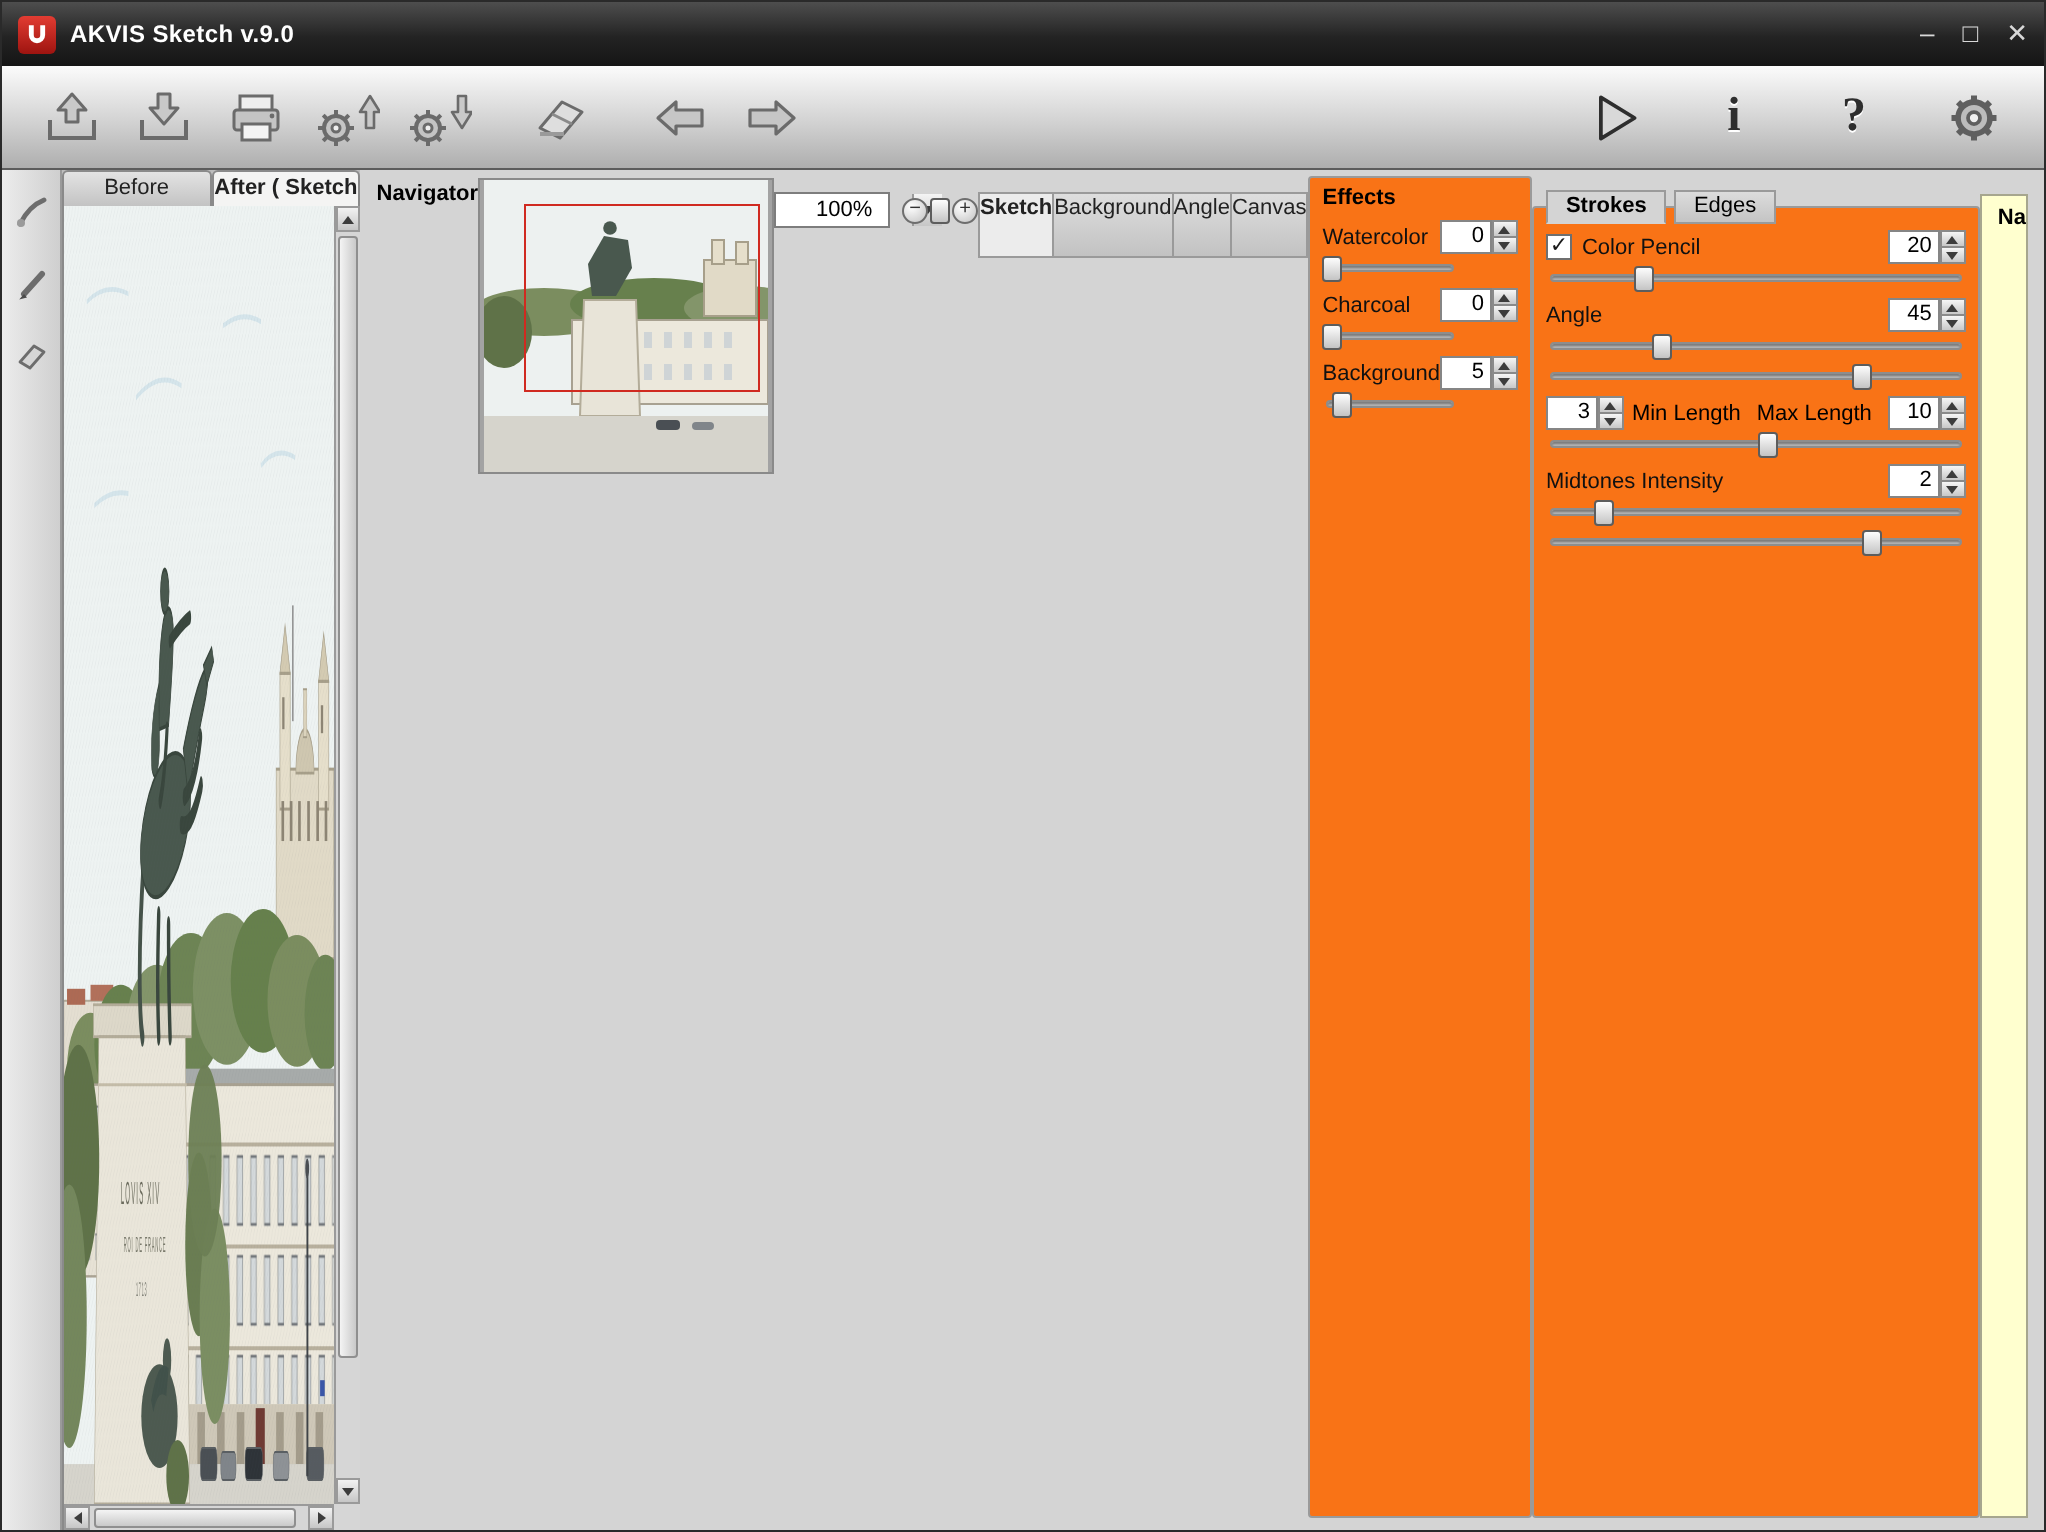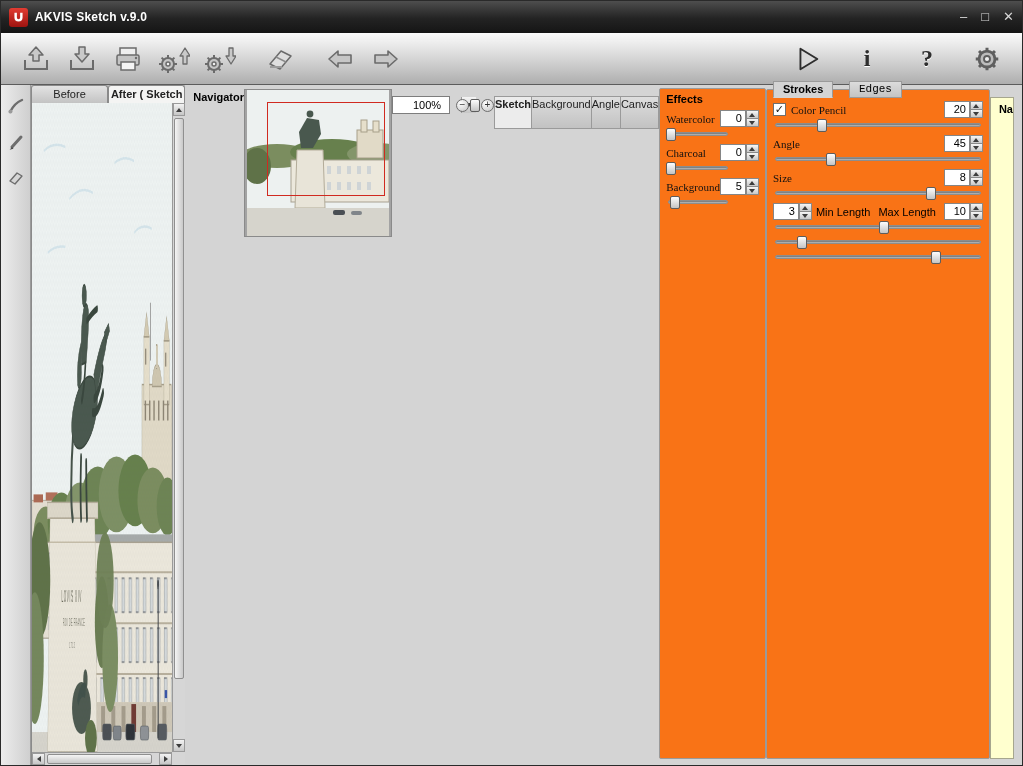--- a/index.html
+++ b/index.html
@@ -68,30 +68,30 @@
   .sthumb{position:absolute;top:0;width:10px;height:13px;margin-left:-5px;background:linear-gradient(#fdfdfd,#c4c4c4);border:1px solid #5d5d5d;border-radius:2px;}
 
   .ptabs{display:flex;margin-top:7px;}
   .ptab{flex:1;text-align:right;font-size:11px;line-height:15px;height:33px;border:1px solid #9a9a9a;border-left:none;background:linear-gradient(#dedede,#c2c2c2);color:#222;}
   .ptab:first-child{border-left:1px solid #9a9a9a;}
   .ptab.active{background:#ececec;font-weight:bold;}
 
   .group{border:1px solid #9a9a9a;border-radius:2px;position:relative;padding:4px 6px;background:#f97316;}
   .group.effects{margin-top:-1px;padding-top:2px;}
   .ghead{font-size:11px;font-weight:bold;margin:2px 0 4px;}
-  .group.strokes{padding-top:10px;}
+  .group.strokes{margin-top:14px;padding-top:10px;}
   .gtab{position:absolute;top:-9px;height:17px;padding:0 9px;font-size:11px;line-height:15px;border:1px solid #9a9a9a;background:linear-gradient(#dcdcdc,#c4c4c4);}
   .gtab.t1{left:6px;}
-  .gtab.t2{left:82px;font-family:Liberation Mono, monospace;}
+  .gtab.t2{left:70px;}
   .gtab.active{font-weight:bold;background:#d4d4d4;border-bottom:1px solid #d4d4d4;}
   .group.presets{margin-top:12px;padding-top:10px;}
   .glegend{position:absolute;top:-8px;left:6px;background:#d4d4d4;padding:0 4px;font-size:11px;font-weight:bold;}
 
   .crow{display:flex;align-items:center;height:19px;font-size:11px;}
-  .clabel{color:#111;font-family:Liberation Serif, serif;}
+  .clabel{color:#111;}
   .spin{margin-left:auto;display:flex;align-items:stretch;height:17px;}
   .sval{width:26px;border:1px solid #858585;background:#fff;font-size:11px;text-align:right;padding:1px 3px;line-height:13px;}
   .sarrows{width:13px;display:flex;flex-direction:column;}
   .sa{flex:1;border:1px solid #8a8a8a;background:linear-gradient(#f6f6f6,#c8c8c8);display:flex;align-items:center;justify-content:center;}
   .sa + .sa{margin-top:-1px;}
   .cbox{width:13px;height:13px;border:1px solid #6f6f6f;background:#fff;font-size:11px;line-height:11px;text-align:center;color:#1a1a1a;margin-right:5px;}
   .mm{gap:4px;}
   .mmlabel{font-size:11px;}
   .mmspacer{flex:1;}
 
@@ -579,34 +579,20 @@
                   <i class="tri td"></i>
                 </span>
               </span>
           </span>
         </div>
         <div class="slider">
           <div class="strack"></div>
           <div class="sthumb" style="left: 27%;"></div>
         </div>
 
-        <div class="crow">
-          <span class="clabel">Size</span>
-          <span class="spin">
-            <span class="sval">8</span>
-            <span class="sarrows">
-                <span class="sa">
-                  <i class="tri tu"></i>
-                </span>
-                <span class="sa">
-                  <i class="tri td"></i>
-                </span>
-              </span>
-          </span>
-        </div>
         <div class="slider">
           <div class="strack"></div>
           <div class="sthumb" style="left: 76%;"></div>
         </div>
 
         <div class="crow mm">
           <span class="spin" style="margin-left:0">
             <span class="sval">3</span>
             <span class="sarrows">
                 <span class="sa">
@@ -630,20 +616,34 @@
                   <i class="tri td"></i>
                 </span>
               </span>
           </span>
         </div>
         <div class="slider">
           <div class="strack"></div>
           <div class="sthumb" style="left: 53%;"></div>
         </div>
 
+        <div class="crow">
+          <span class="clabel">Midtones Intensity</span>
+          <span class="spin">
+            <span class="sval">2</span>
+            <span class="sarrows">
+                <span class="sa">
+                  <i class="tri tu"></i>
+                </span>
+                <span class="sa">
+                  <i class="tri td"></i>
+                </span>
+              </span>
+          </span>
+        </div>
         <div class="slider">
           <div class="strack"></div>
           <div class="sthumb" style="left: 13%;"></div>
         </div>
 
         <div class="slider">
           <div class="strack"></div>
           <div class="sthumb" style="left: 78%;"></div>
         </div>
       </div>

